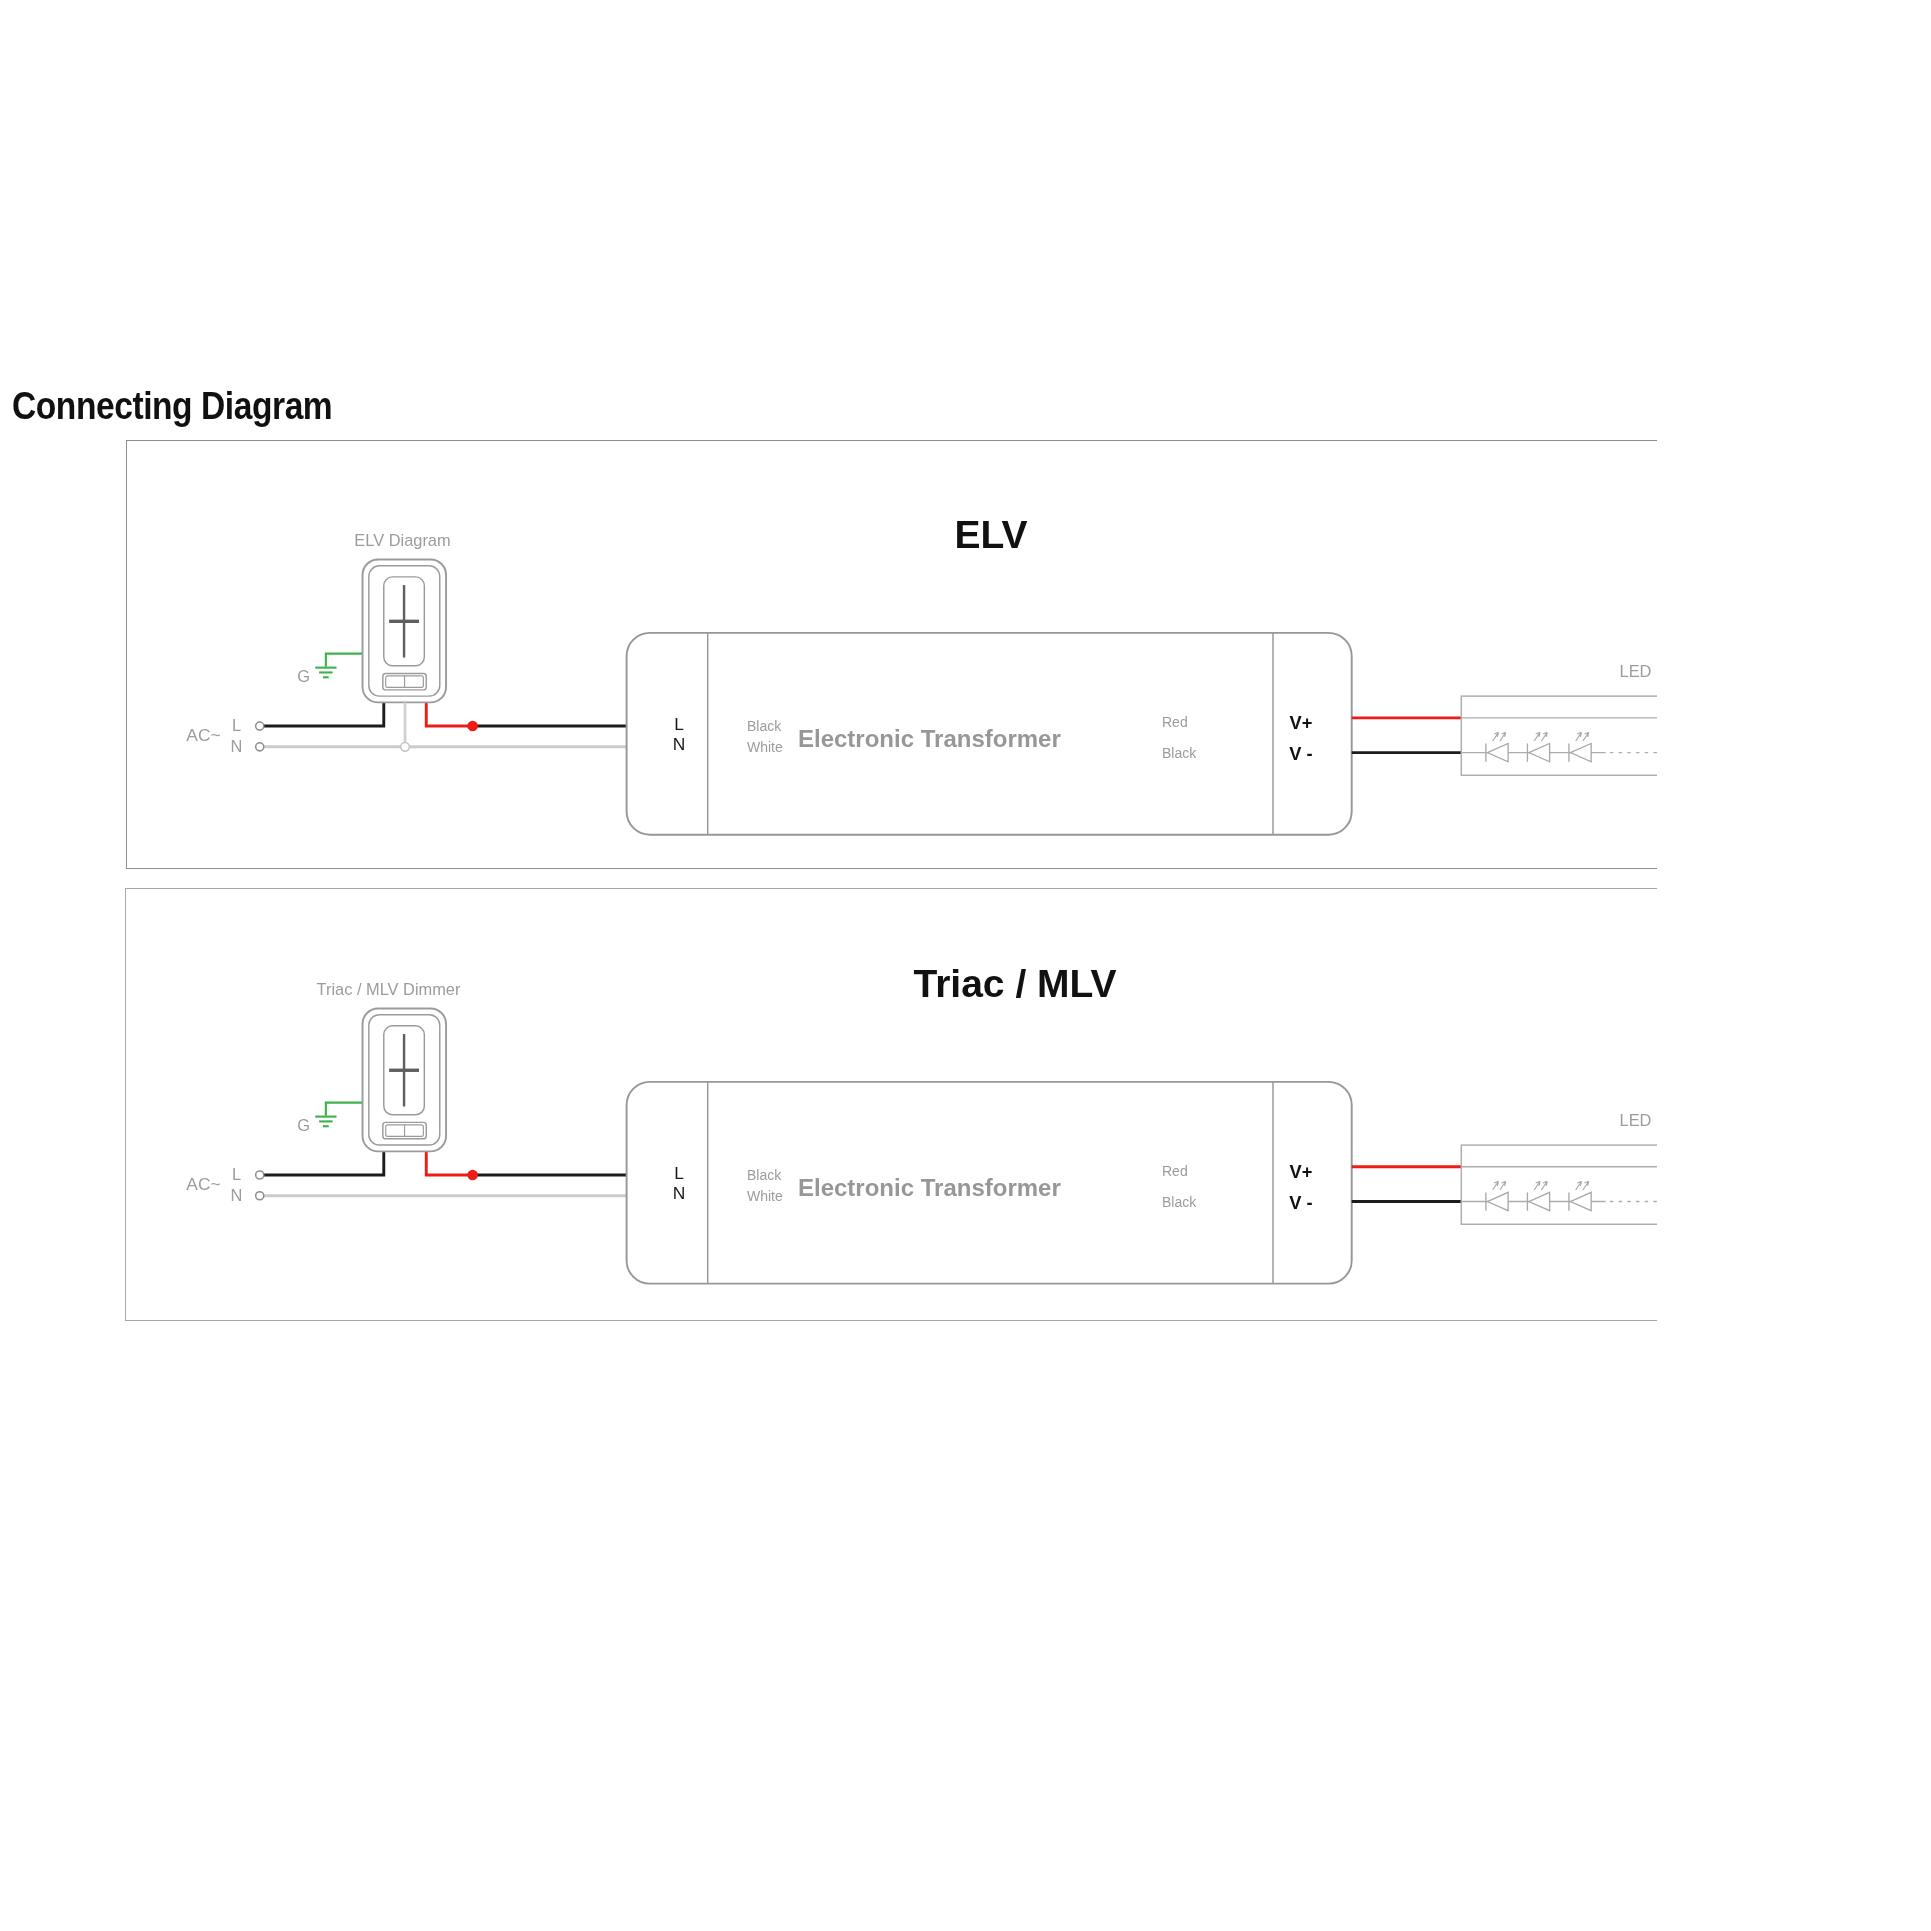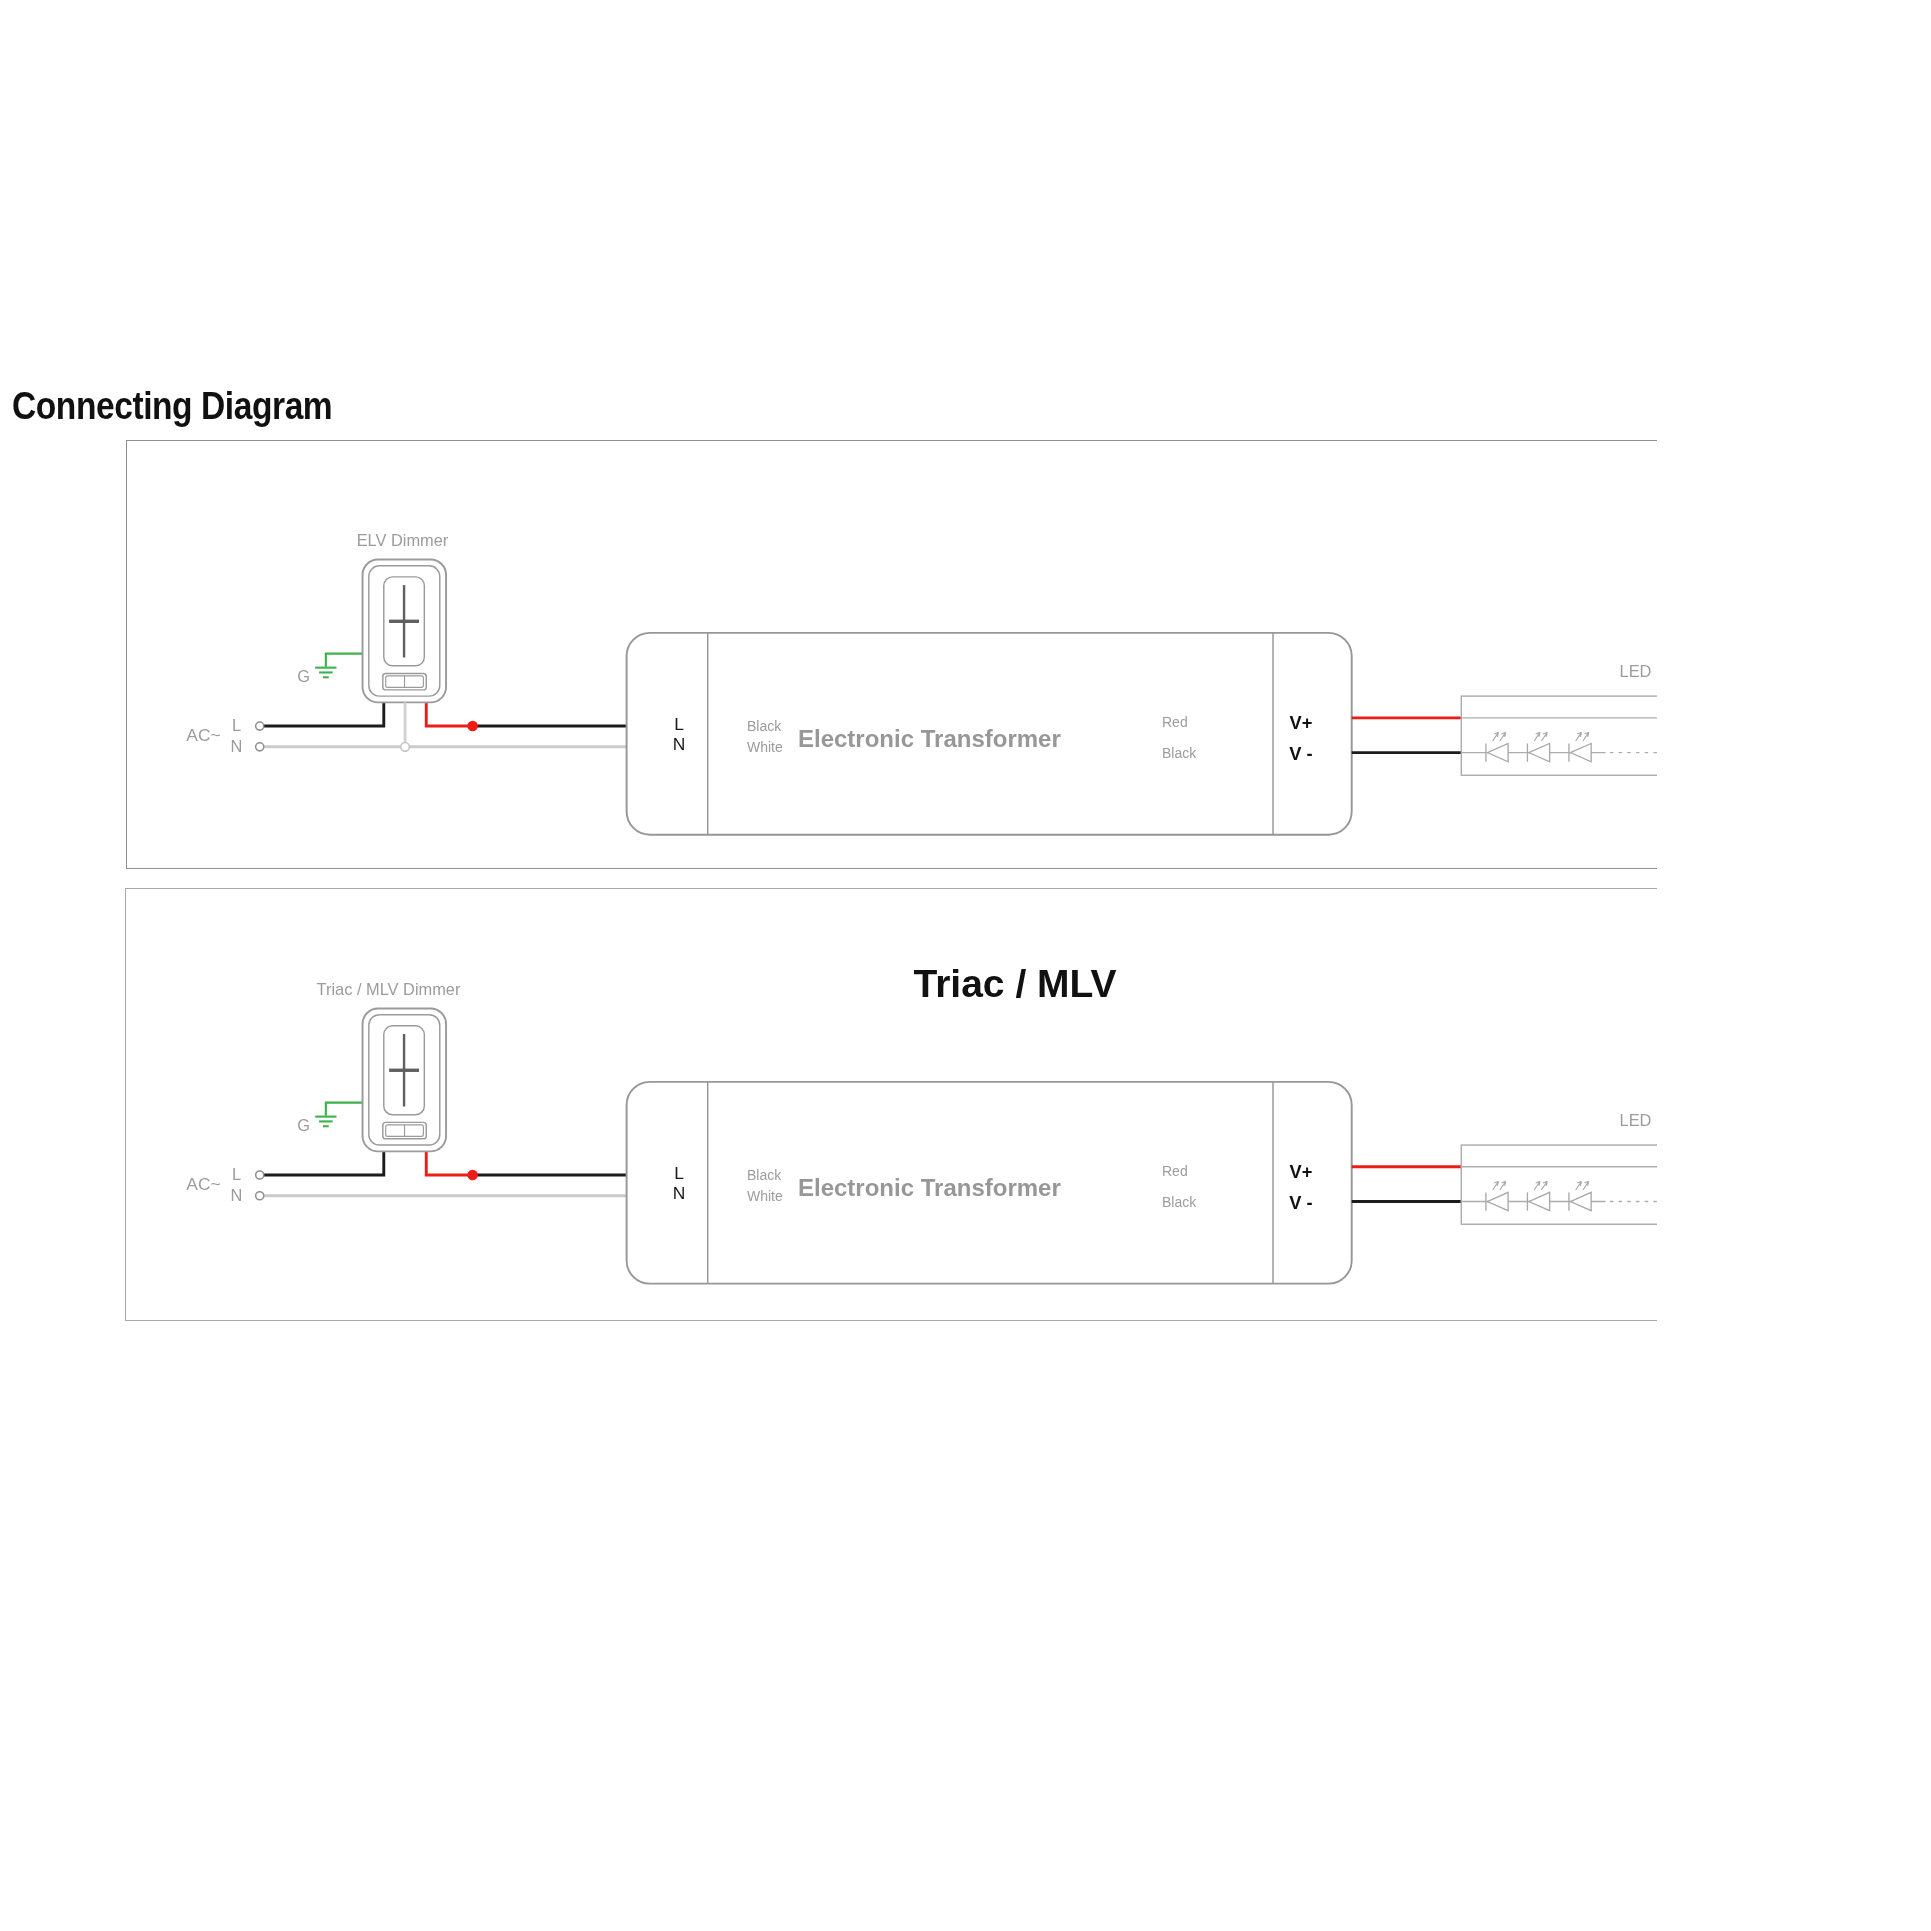--- a/index.html
+++ b/index.html
@@ -102,21 +102,22 @@
 
       <line x1="419.5" y1="727.5" x2="419.5" y2="773.5" stroke="#d2d2d2" stroke-width="3"></line>
       <circle cx="419.5" cy="773.5" r="4.5" fill="#ffffff" stroke="#c4c4c4" stroke-width="1.6"></circle>
     </g>
 
     <g transform="translate(0,465)">
       <use href="#circuit"></use>
     </g>
   </svg>
 
-  <div class="lbl center" style="left:306px;top:530px;width:193px;">ELV Dimmer</div>
+  <div class="section-title" style="left:798px;top:514px;">ELV</div>
+  <div class="lbl center" style="left:306px;top:530px;width:193px;">ELV Diagram</div>
   <div class="lbl center" style="left:290px;top:666px;width:27px;">G</div>
   <div class="lbl center" style="left:165px;top:725px;width:77px;font-size:17.4px;">AC~</div>
   <div class="lbl center" style="left:225px;top:715px;width:23px;">L</div>
   <div class="lbl center" style="left:225px;top:736px;width:23px;">N</div>
   <div class="lbl center dark" style="left:667px;top:714px;width:24px;">L</div>
   <div class="lbl center dark" style="left:667px;top:734px;width:24px;">N</div>
   <div class="lbl small" style="left:747px;top:716px;">Black</div>
   <div class="lbl small" style="left:747px;top:737px;">White</div>
   <div class="tx-name" style="left:798px;top:726px;">Electronic Transformer</div>
   <div class="lbl small right" style="left:1162px;top:712px;width:97px;">Red</div>

